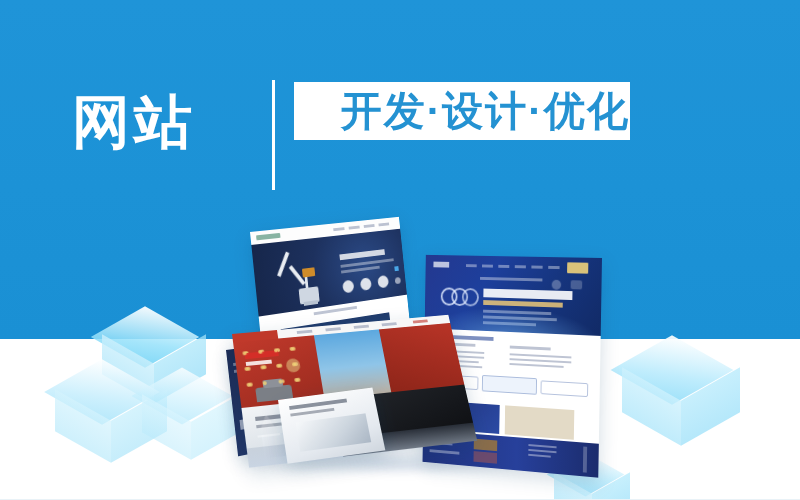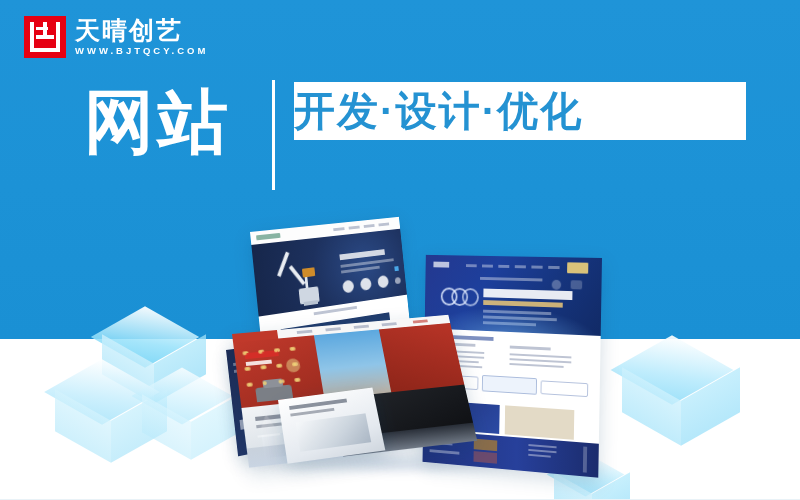--- a/index.html
+++ b/index.html
@@ -85,44 +85,44 @@
     line-height: 12px;
     letter-spacing: 3.0px;
     font-weight: bold;
     white-space: nowrap;
     margin-top: 2px;
   }
 
   
   .headline-word {
     position: absolute;
-    left: 84px; top: 78px;
+    left: 72px; top: 78px;
     color: #ffffff;
-    font-size: 70px;
+    font-size: 58px;
     line-height: 88px;
     font-weight: bold;
     letter-spacing: 4px;
     white-space: nowrap;
   }
   .headline-divider {
     position: absolute;
     left: 272px; top: 80px;
     width: 3px;
     height: 110px;
     background: #ffffff;
   }
   .headline-box {
     position: absolute;
     left: 294px; top: 82px;
-    width: 452px;
+    width: 336px;
     height: 58px;
     background: #ffffff;
     display: flex;
     align-items: center;
-    justify-content: flex-start;
+    justify-content: flex-end;
     box-sizing: border-box;
   }
   .headline-box-text {
     color: #2492d2;
     font-size: 41px;
     line-height: 44px;
     font-weight: bold;
     letter-spacing: 2px;
     white-space: nowrap;
   }
@@ -309,34 +309,20 @@
          background:linear-gradient(150deg, rgba(255,255,255,.92) 0%, rgba(182,234,252,.82) 58%, rgba(142,220,249,.84) 100%);
          transform:rotate(45deg) skew(-15.5deg,-15.5deg);"></div>
     <div class="f-left" style="left:2px; top:32px; width:38px; height:29px;
          background:linear-gradient(180deg, rgba(206,241,253,.82) 0%, rgba(170,229,250,.72) 100%);
          transform:skewY(29.5deg);"></div>
     <div class="f-right" style="left:40px; top:32px; width:38px; height:29px;
          background:linear-gradient(180deg, rgba(180,234,252,.74) 0%, rgba(142,220,249,.64) 100%);
          transform:skewY(-29.5deg);"></div>
   </div>
 
-  <div class="logo">
-    <div class="logo-mark">
-      <span class="gl gl-a"></span>
-      <span class="gl gl-b"></span>
-      <span class="gl gl-c"></span>
-      <span class="gl gl-d"></span>
-      <span class="gl gl-e"></span>
-      <span class="gl gl-f"></span>
-    </div>
-    <div class="logo-text">
-      <div class="logo-cn">天晴创艺</div>
-      <div class="logo-url">WWW.BJTQCY.COM</div>
-    </div>
-  </div>
 
   <div class="headline-word">网站</div>
   <div class="headline-divider"></div>
 
   <div class="headline-box">
     <span class="headline-box-text">开发·设计·优化</span>
   </div>
 
 
   <div class="mock-shadow"></div>

